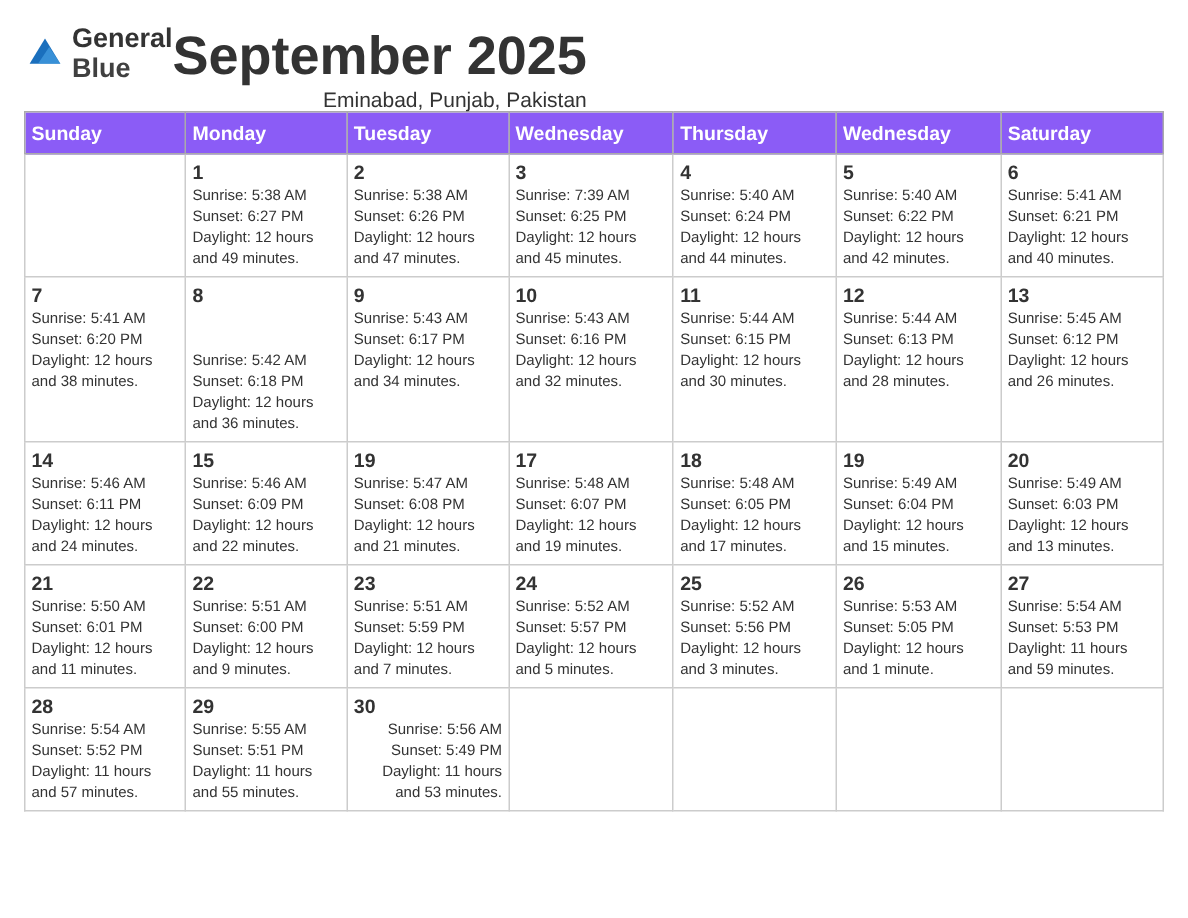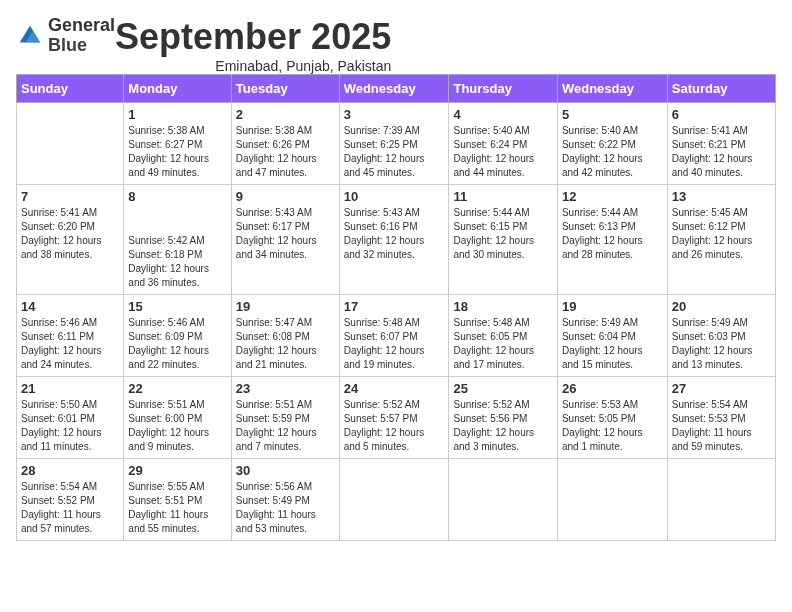--- a/index.html
+++ b/index.html
@@ -321,21 +321,21 @@
         </td>
         <td>
           <span class="day-num">29</span>
           <div class="day-info" style="white-space: pre-line;">Sunrise: 5:55 AM
 Sunset: 5:51 PM
 Daylight: 11 hours
 and 55 minutes.</div>
         </td>
         <td>
           <span class="day-num">30</span>
-          <div class="day-info" style="white-space: pre-line;">Sunrise: 5:56 AM
+          <div class="day-info" style="white-space: pre-line; text-align: right;">Sunrise: 5:56 AM
 Sunset: 5:49 PM
 Daylight: 11 hours
 and 53 minutes.</div>
         </td>
         <td></td>
         <td></td>
         <td></td>
         <td></td>
       </tr>
     </tbody>

